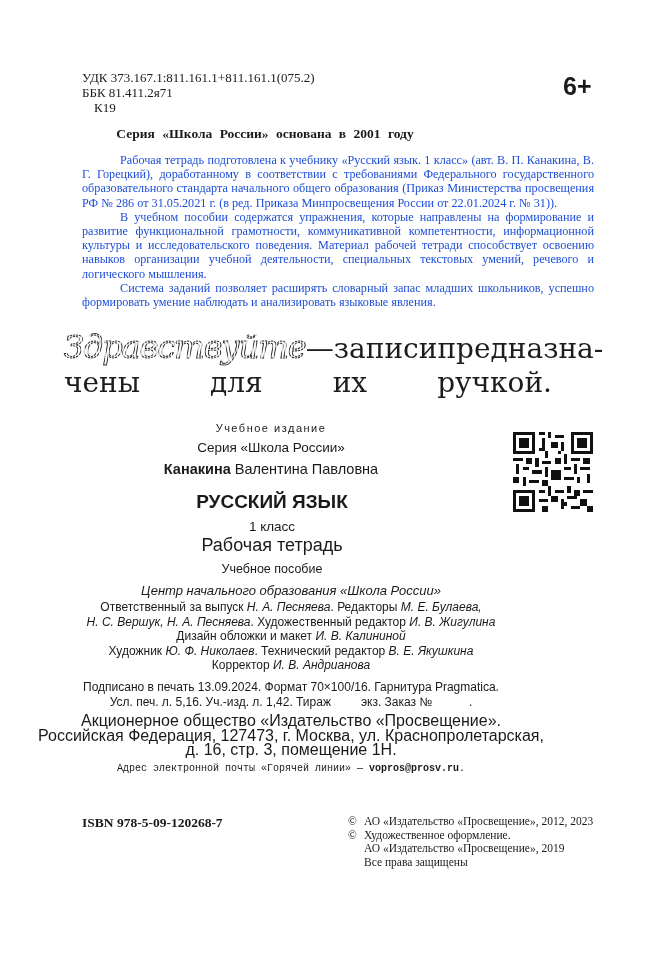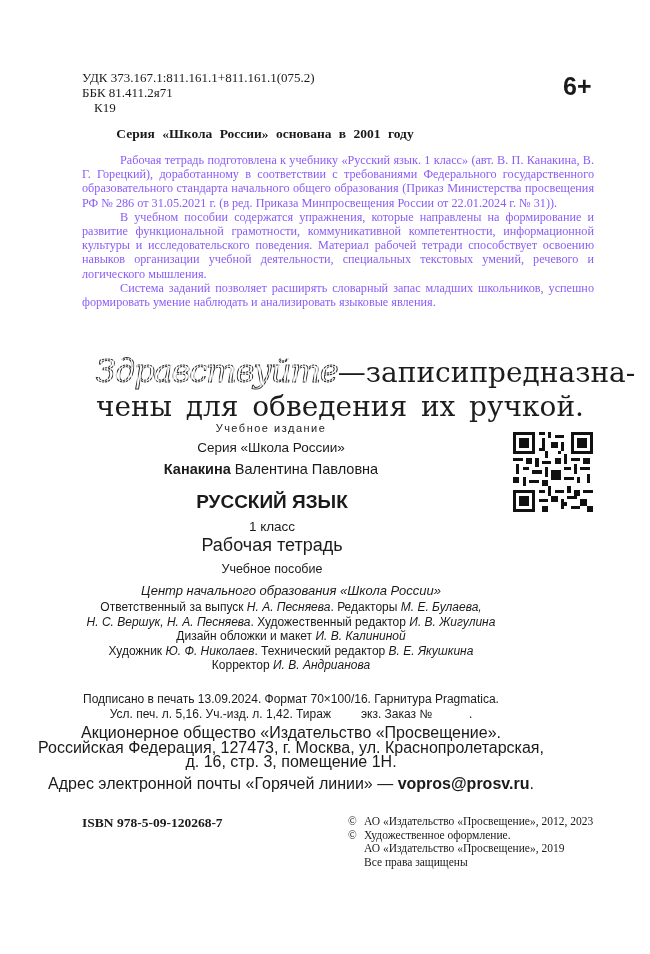--- a/index.html
+++ b/index.html
@@ -6,44 +6,44 @@
     body { width: 650px; height: 954px; position: relative; overflow: hidden; color: #1a1a1a; }
     .abs { position: absolute; }
 
     .udk { left: 82px; top: 70px; font-size: 13px; line-height: 15px; font-family: "Liberation Serif", serif; }
     .udk div { white-space: nowrap; }
     .udk .k19 { padding-left: 12px; }
     .age { left: 563px; top: 72px; font-size: 25px; font-weight: bold; font-family: "Liberation Sans", sans-serif; }
 
     .series { left: 0; width: 530px; top: 126px; text-align: center; font-family: "Liberation Serif", serif; font-weight: bold; font-size: 13.5px; word-spacing: 4px; }
 
-    .annot { left: 82px; width: 512px; top: 153px; font-family: "Liberation Serif", serif; font-size: 12.2px; line-height: 14.2px; text-align: justify; color: #8b5cf6; }
+    .annot { left: 82px; width: 512px; top: 153px; font-family: "Liberation Serif", serif; font-size: 12.2px; line-height: 14.2px; text-align: justify; color: #1d4ed8; }
     .annot p { margin: 0; text-indent: 38px; }
 
-    .hand { left: 96px; top: 330px; width: 520px; margin-top: 24px; }
+    .hand { left: 64px; top: 330px; width: 520px; }
     .hand-line { display: flex; justify-content: space-between; align-items: baseline; font-family: "DejaVu Serif", serif; font-size: 28px; line-height: 34px; color: #1c1c1c; }
     .cursive { font-family: "DejaVu Serif", serif; font-style: italic; font-size: 32px; color: transparent; -webkit-text-stroke: 1px #333; letter-spacing: -1px; position: relative; }
     .cursive::after { content: ""; position: absolute; left: 0; right: 0; top: 4px; bottom: 2px; background: repeating-linear-gradient(90deg, transparent 0 2px, rgba(255,255,255,0.75) 2px 3px); }
 
     .imprint { left: 0; width: 582px; top: 422px; text-align: center; font-family: "Liberation Sans", sans-serif; color: #1a1a1a; }
     .imprint .line { white-space: nowrap; }
     .i-edition { font-size: 11px; letter-spacing: 1.5px; margin-left: -40px; }
     .i-series { font-size: 13.5px; margin-top: 6px; margin-left: -40px; }
     .i-author { font-size: 14.5px; margin-top: 6px; margin-left: -40px; }
     .i-author b { font-weight: bold; }
     .i-title { font-size: 19px; font-weight: bold; margin-top: 14px; margin-left: -38px; }
     .i-grade { font-size: 13.5px; margin-top: 6px; margin-left: -38px; }
     .i-type { font-size: 18px; margin-top: 1px; margin-left: -38px; }
     .i-aid { font-size: 12.5px; margin-top: 6px; margin-left: -38px; }
     .credits { font-size: 12px; line-height: 14.4px; margin-top: 8px; }
     .credits .center-i { font-style: italic; font-size: 13px; margin-bottom: 2px; }
     .credits i { font-style: italic; }
-    .print { font-size: 12px; line-height: 14.4px; margin-top: 20px; }
+    .print { font-size: 12px; line-height: 14.4px; margin-top: 8px; }
     .publisher { font-size: 16px; line-height: 14.4px; margin-top: 5px; }
-    .email { font-size: 16px; margin-top: 6px; }
+    .email { font-size: 10px; margin-top: 6px; font-family: Liberation Mono, monospace; }
     .email b { font-weight: bold; }
 
     .qr { left: 513px; top: 432px; width: 80px; height: 80px; }
 
     .isbn { left: 82px; top: 815px; font-family: "Liberation Serif", serif; font-weight: bold; font-size: 13.5px; }
     .copy { left: 348px; top: 815px; font-family: "Liberation Serif", serif; font-size: 11.5px; line-height: 13.5px; }
     .copy .row { display: flex; }
     .copy .sym { width: 16px; flex: none; }
   </style>
 </head>
@@ -67,21 +67,20 @@
 <div class="abs hand">
   <div class="hand-line">
     <span class="cursive">Здравствуйте</span>
     <span>—</span>
     <span>записи</span>
     <span>предназна-</span>
   </div>
   <div class="hand-line" style="width: 488px;">
     <span>чены</span>
     <span>для</span>
-    <span>обведения</span>
     <span>их</span>
     <span>ручкой.</span>
   </div>
 </div>
 
 <div class="abs qr">
   <svg width="80" height="80" viewBox="0 0 25 25" shape-rendering="crispEdges">
     <rect width="25" height="25" fill="#fff"></rect>
     <g fill="#111">
 

